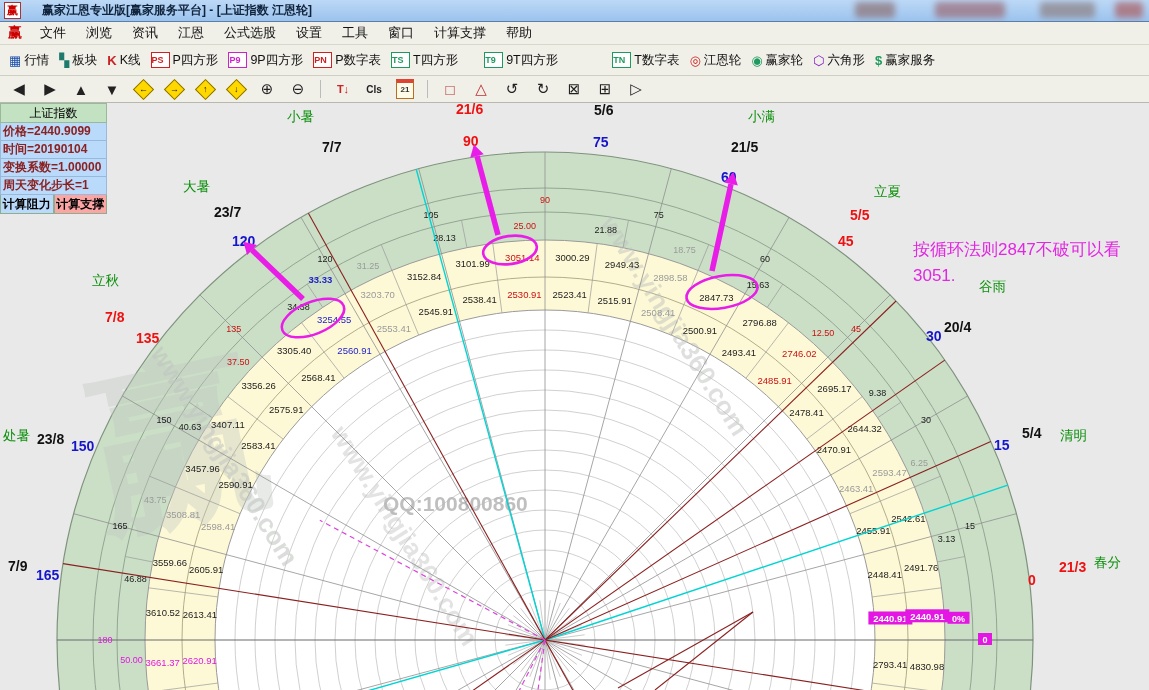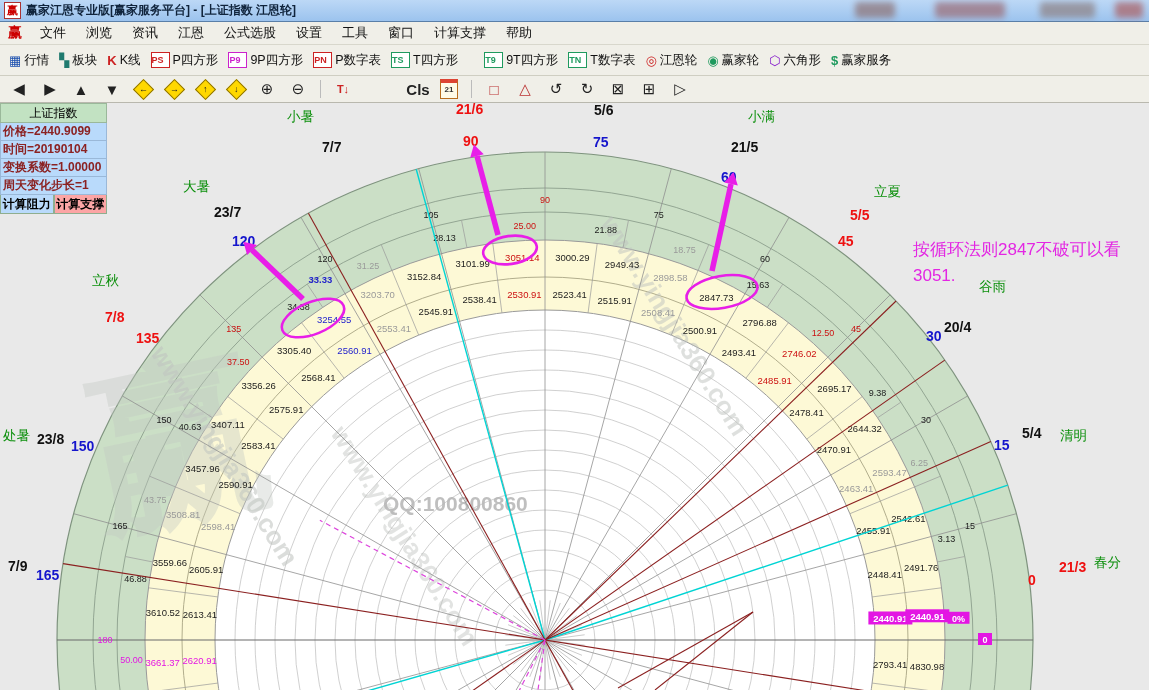--- a/index.html
+++ b/index.html
@@ -4,21 +4,21 @@
 <style>
   html,body{margin:0;padding:0;background:#777;}
   #app{position:relative;width:1149px;height:690px;overflow:hidden;background:#e9e9e9;
        font-family:"Liberation Sans","DejaVu Sans",sans-serif;-webkit-font-smoothing:antialiased;}
   
   .titlebar{position:absolute;left:0;top:0;width:1149px;height:22px;
     background:linear-gradient(#bcd8f6,#9cc3ee);display:flex;align-items:center;gap:5px;
     border-bottom:1px solid #5a7fa8;box-sizing:border-box;padding-left:4px;}
   .win-icon{width:15px;height:15px;background:#fff;border:1px solid #a33;color:#c00;
     font-weight:bold;font-size:11px;line-height:14px;text-align:center;}
-  .titlebar .title{font-size:12px;color:#10243c;font-weight:bold;}
+  .titlebar .title{font-size:12px;color:#10243c;font-weight:bold;margin-left:16px;}
   .blur-blob{position:absolute;top:2px;height:16px;border-radius:3px;filter:blur(3px);opacity:.65;}
   
   .menubar{position:absolute;left:0;top:22px;width:1149px;height:23px;background:#f0efe8;
     border-bottom:1px solid #d8d7cc;display:flex;align-items:center;box-sizing:border-box;padding-left:4px;}
   .menu-logo{color:#c00;font-weight:bold;font-size:14px;padding:0 8px 0 4px;}
   .menu-item{font-size:13px;color:#111;padding:2px 10px;cursor:default;}
   
   .toolbar1{position:absolute;left:0;top:45px;width:1149px;height:31px;background:#f0efe8;
     border-bottom:1px solid #cfceC2;display:flex;align-items:center;box-sizing:border-box;padding-left:6px;gap:4px;}
   .tb1-item{display:flex;align-items:center;gap:3px;font-size:12.5px;color:#111;padding:2px 3px;}
@@ -107,21 +107,21 @@
       </span>
       <span class="tb1-item">
         <span class="boxicon" style="border-color: rgb(31, 154, 94); color: rgb(31, 154, 94);">TS</span>
         <span>T四方形</span>
       </span>
       <span class="tb1-item">
         <span class="boxicon" style="border-color: rgb(31, 154, 94); color: rgb(31, 154, 94); margin-left: 16px;">T9</span>
         <span>9T四方形</span>
       </span>
       <span class="tb1-item">
-        <span class="boxicon" style="border-color: rgb(31, 154, 94); color: rgb(31, 154, 94);">TN</span>
+        <span class="boxicon" style="border-color: rgb(31, 154, 94); color: rgb(31, 154, 94); margin-left: 44px;">TN</span>
         <span>T数字表</span>
       </span>
       <span class="tb1-item">
         <span style="color: rgb(204, 34, 34); font-weight: bold; font-size: 13px;">◎</span>
         <span>江恩轮</span>
       </span>
       <span class="tb1-item">
         <span style="color: rgb(31, 154, 94); font-weight: bold; font-size: 13px;">◉</span>
         <span>赢家轮</span>
       </span>
@@ -157,21 +157,21 @@
       </span>
       <span class="tb2-btn">
         <span class="diamond">
           <span>↓</span>
         </span>
       </span>
       <span class="tb2-btn">⊕</span>
       <span class="tb2-btn">⊖</span>
       <span class="tb2-sep"></span>
       <span class="tb2-btn" style="font-size: 11px; font-weight: bold; color: rgb(204, 34, 34);">T↓</span>
-      <span class="tb2-btn" style="font-size: 15px; font-weight: bold; margin-left: 44px;">Cls</span>
+      <span class="tb2-btn" style="font-size: 10px; font-weight: bold;">Cls</span>
       <span class="tb2-btn">
         <span class="cal">21</span>
       </span>
       <span class="tb2-sep"></span>
       <span class="tb2-btn" style="color: rgb(187, 51, 51);">□</span>
       <span class="tb2-btn" style="color: rgb(187, 51, 51);">△</span>
       <span class="tb2-btn">↺</span>
       <span class="tb2-btn">↻</span>
       <span class="tb2-btn">⊠</span>
       <span class="tb2-btn">⊞</span>

